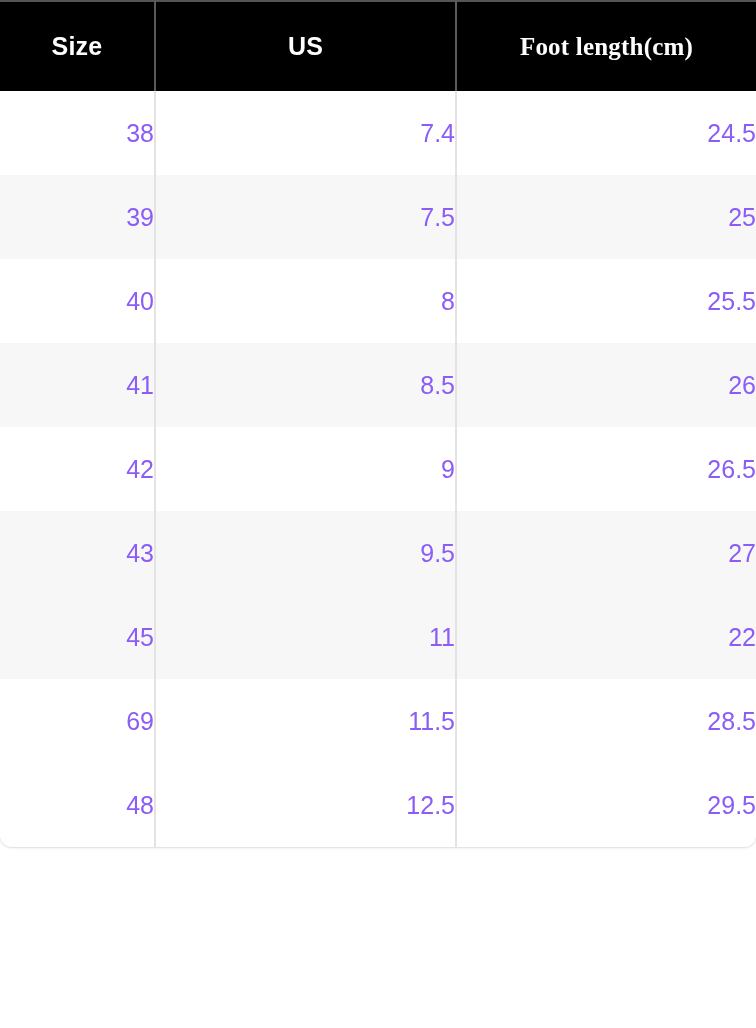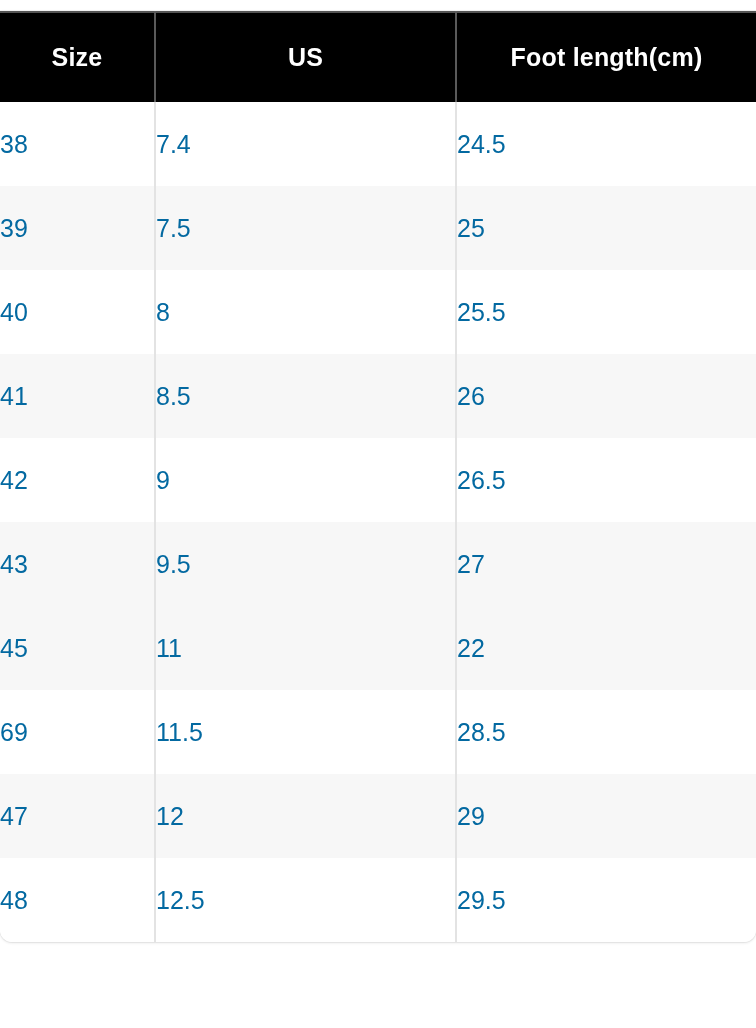--- a/index.html
+++ b/index.html
@@ -10,21 +10,20 @@
     background: #ffffff;
     font-family: "Liberation Sans", "DejaVu Sans", sans-serif;
     overflow: hidden;
   }
 
   #page {
     position: relative;
     width: 756px;
     height: 832px;
     background: #ffffff;
-    padding-top: 11px;
   }
 
   .size-table {
     width: 756px;
     border-collapse: collapse;
     table-layout: fixed;
     border-radius: 0 0 12px 12px;
     overflow: hidden;
     box-shadow: 0 1px 3px rgba(0,0,0,0.10), 0 0 0 1px rgba(0,0,0,0.045);
     background: #ffffff;
@@ -43,28 +42,28 @@
     color: #ffffff;
     font-size: 25px;
     font-weight: 700;
     text-align: center;
     vertical-align: middle;
     letter-spacing: 0.2px;
     border-top: 2px solid #555555;
     border-right: 2px solid #5a5a5a;
     white-space: nowrap;
   }
-  thead th:last-child { border-right: none; }
+  thead th:last-child { border-right: none; font-family: Liberation Serif, serif; }
 
   tbody td {
     height: 84px;
     font-size: 25px;
     font-weight: 400;
-    color: #0369a1;
-    text-align: left;
+    color: #8b5cf6;
+    text-align: right;
     vertical-align: middle;
     border-right: 2px solid #e3e3e3;
     white-space: nowrap;
   }
   tbody td:last-child { border-right: none; }
 
   tbody tr.row-odd  { background: #ffffff; }
   tbody tr.row-even { background: #f7f7f7; }
 
   tbody tr:last-child td:first-child { border-bottom-left-radius: 12px; }
@@ -122,25 +121,20 @@
         <tr class="row-even">
           <td>45</td>
           <td>11</td>
           <td>22</td>
         </tr>
         <tr class="row-odd">
           <td>69</td>
           <td>11.5</td>
           <td>28.5</td>
         </tr>
-        <tr class="row-even">
-          <td>47</td>
-          <td>12</td>
-          <td>29</td>
-        </tr>
         <tr class="row-odd">
           <td>48</td>
           <td>12.5</td>
           <td>29.5</td>
         </tr>
       </tbody>
   </table>
 
 </div>
 

